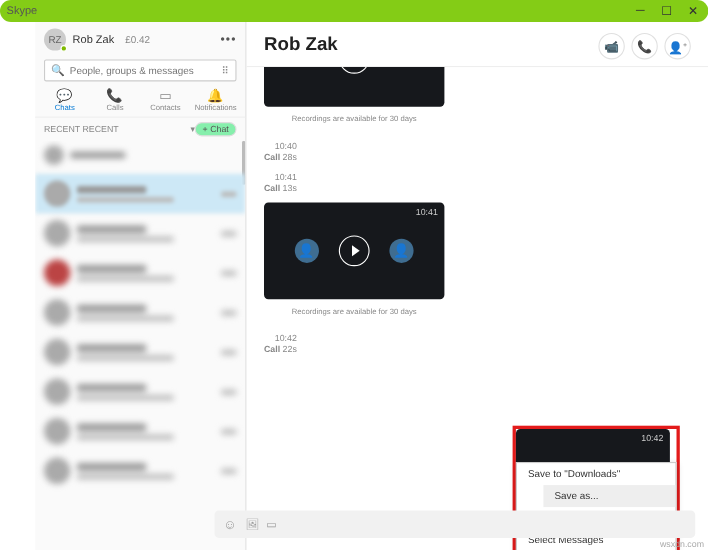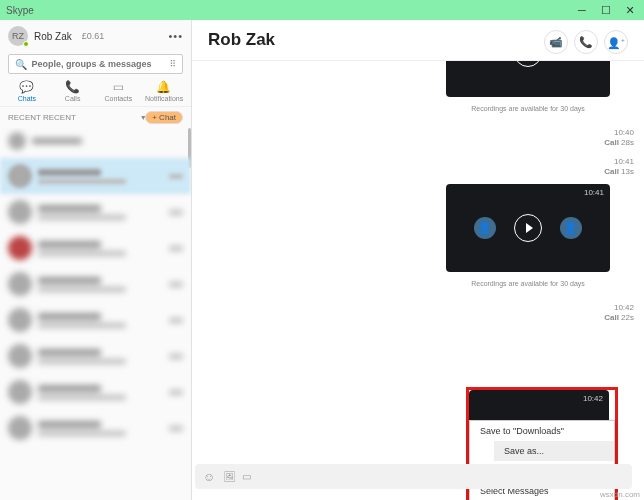--- a/index.html
+++ b/index.html
@@ -1,46 +1,46 @@
 <!DOCTYPE html>
 <html><head>
   <meta charset="utf-8">
   <style>
     * { box-sizing: border-box; margin: 0; padding: 0; font-family: "Segoe UI", Arial, sans-serif; }
     body { width: 644px; height: 500px; background: #fff; overflow: hidden; position: relative; }
     
-    .titlebar { height: 20px; background: #86efac; display: flex; align-items: center; padding: 0 6px; font-size: 10px; color: #555; }
+    .titlebar { height: 20px; background: #84cc16; display: flex; align-items: center; padding: 0 6px; font-size: 10px; color: #555; border-radius: 10px; }
     .titlebar .title { flex: 1; }
     .win-controls { display: flex; gap: 8px; }
     .win-btn { width: 16px; height: 16px; display: flex; align-items: center; justify-content: center; color: #333; font-size: 11px; }
     
     .app { display: flex; height: calc(100% - 20px); }
     
     
-    .sidebar { width: 192px; border-right: 1px solid #e1e1e1; display: flex; flex-direction: column; background: #fafafa; }
+    .sidebar { width: 192px; border-right: 1px solid #e1e1e1; display: flex; flex-direction: column; background: #fafafa; margin-left: 32px; }
     
     .profile-row { display: flex; align-items: center; padding: 6px 8px; gap: 6px; }
     .avatar-sm { width: 20px; height: 20px; border-radius: 50%; background: #ccc; display: flex; align-items: center; justify-content: center; font-size: 9px; color: #666; position: relative; }
     .status-dot { position: absolute; width: 6px; height: 6px; border-radius: 50%; background: #7fba00; bottom: -1px; right: -1px; border: 1px solid #fff; }
     .profile-name { font-size: 10px; color: #333; }
     .profile-balance { font-size: 9px; color: #888; margin-left: 4px; }
     .more-btn { margin-left: auto; font-size: 11px; color: #555; letter-spacing: 1px; }
     
     .search-box { margin: 2px 8px 4px; height: 20px; border: 1px solid #ccc; border-radius: 2px; background: #fff; display: flex; align-items: center; padding: 0 6px; gap: 4px; }
     .search-box .icon { font-size: 10px; color: #888; }
-    .search-box input { border: none; outline: none; font-size: 9px; color: #666; flex: 1; background: transparent; font-weight: bold; }
+    .search-box input { border: none; outline: none; font-size: 9px; color: #666; flex: 1; background: transparent; }
     
     .nav-tabs { display: flex; justify-content: space-around; padding: 2px 4px 4px; border-bottom: 1px solid #eee; }
     .nav-tab { display: flex; flex-direction: column; align-items: center; gap: 1px; font-size: 7px; color: #888; flex: 1; }
     .nav-tab.active { color: #0078d4; }
     .nav-tab .icon { font-size: 12px; }
     
     .section-header { display: flex; align-items: center; padding: 4px 8px; font-size: 8px; color: #888; }
     .section-header .title { flex: 1; }
-    .chat-btn { border: 1px solid #ddd; border-radius: 10px; padding: 1px 6px; font-size: 8px; color: #555; background: #fdba74; }
+    .chat-btn { border: 1px solid #ddd; border-radius: 10px; padding: 1px 6px; font-size: 8px; color: #555; background: #86efac; }
     
     .chat-list { flex: 1; overflow: hidden; position: relative; }
     .chat-item { display: flex; align-items: center; padding: 6px 8px; gap: 6px; filter: blur(3px); }
     .chat-item.selected { background: #cde8f6; filter: blur(2px); }
     .chat-item .avatar { width: 24px; height: 24px; border-radius: 50%; background: #aaa; flex-shrink: 0; }
     .chat-item .text { flex: 1; }
     .chat-item .line1 { height: 7px; background: #999; border-radius: 2px; width: 50%; margin-bottom: 3px; }
     .chat-item .line2 { height: 5px; background: #bbb; border-radius: 2px; width: 70%; }
     .chat-item .time { height: 5px; width: 14px; background: #bbb; border-radius: 2px; }
     .fav-item { display: flex; align-items: center; padding: 4px 8px; gap: 6px; filter: blur(3px); }
@@ -53,21 +53,21 @@
     
     .conv-header { padding: 10px 16px 6px; border-bottom: 1px solid #eee; display: flex; }
     .conv-header-left { flex: 1; }
     .conv-title { font-size: 17px; font-weight: 600; color: #222; }
     .conv-sub { font-size: 9px; color: #888; margin-top: 2px; }
     .conv-sub span { margin-right: 4px; }
     .conv-actions { display: flex; gap: 6px; align-items: center; }
     .action-btn { width: 24px; height: 24px; border-radius: 50%; border: 1px solid #e0e0e0; display: flex; align-items: center; justify-content: center; font-size: 11px; color: #888; }
     
     .conv-body { flex: 1; overflow: hidden; position: relative; padding: 0 0 0 16px; }
-    .msg-row { display: flex; justify-content: flex-end; align-items: flex-start; margin-bottom: 6px; }
+    .msg-row { display: flex; justify-content: flex-start; align-items: flex-start; margin-bottom: 6px; }
     .msg-meta { text-align: right; font-size: 8px; color: #888; margin-right: 10px; line-height: 1.3; margin-top: 2px; }
     .msg-meta .t { display: block; }
     
     .video-thumb { width: 164px; height: 88px; background: #16181c; border-radius: 4px; margin-right: 34px; position: relative; display: flex; align-items: center; justify-content: center; gap: 18px; }
     .video-thumb.cut { height: 36px; border-top-left-radius: 0; border-top-right-radius: 0; align-items: flex-start; padding-top: 0; overflow: hidden; }
     .video-thumb.cut .play, .video-thumb.cut .participant { margin-top: -22px; }
     .participant { width: 22px; height: 22px; border-radius: 50%; background: #3f6d91; display: flex; align-items: center; justify-content: center; color: #cfd6da; font-size: 12px; }
     .play { width: 28px; height: 28px; border: 1.5px solid #fff; border-radius: 50%; display: flex; align-items: center; justify-content: center; }
     .play::after { content: ""; border-left: 7px solid #fff; border-top: 5px solid transparent; border-bottom: 5px solid transparent; margin-left: 2px; }
     .rec-note { width: 164px; margin-right: 34px; font-size: 7px; color: #888; text-align: center; margin-top: 2px; margin-bottom: 8px; }
@@ -101,21 +101,21 @@
 </div>
 
 <div class="app">
   <div class="sidebar">
     <div class="profile-row">
       <div class="avatar-sm">
         <span>RZ</span>
         <div class="status-dot"></div>
       </div>
       <span class="profile-name">Rob Zak</span>
-      <span class="profile-balance">£0.61</span>
+      <span class="profile-balance">£0.42</span>
       <span class="more-btn">•••</span>
     </div>
 
     <div class="search-box">
       <span class="icon">🔍</span>
       <input placeholder="People, groups &amp; messages" style="">
       <span class="icon" style="font-size:9px;">⠿</span>
     </div>
 
     <div class="nav-tabs">

